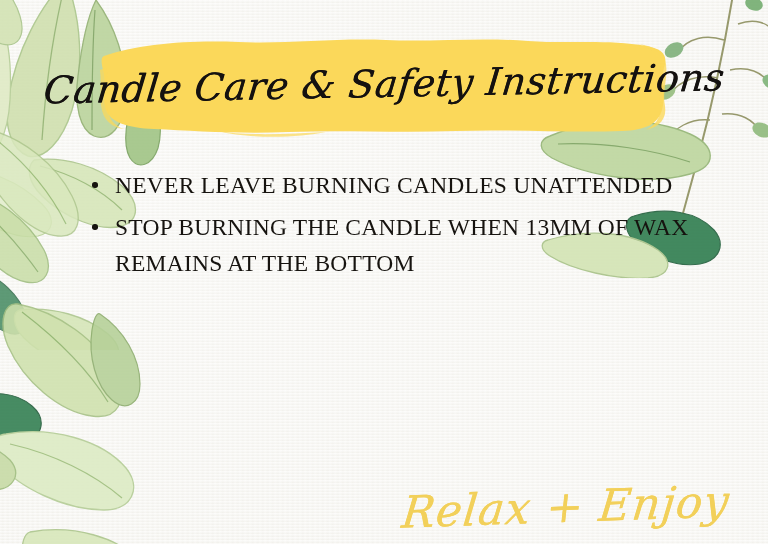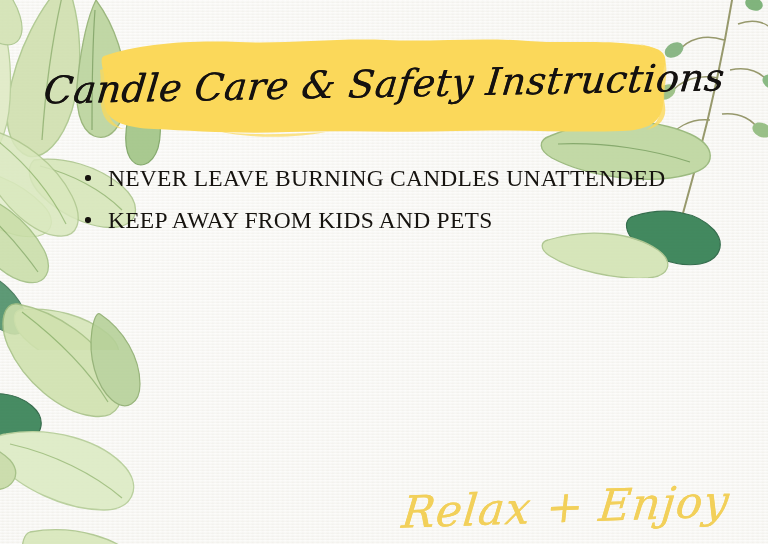--- a/index.html
+++ b/index.html
@@ -93,21 +93,21 @@
     box-sizing: border-box;
   }
 
   
   #instructions {
     position: absolute;
     left: 70px;
     top: 152px;
     width: 672px;
     z-index: 4;
-    margin: 8px;
+    margin: 15px;
     padding: 0;
     list-style: none;
   }
   .instruction-item {
     position: relative;
     padding-left: 30px;
     margin: 0 0 6px 0;
     font-family: "Liberation Serif", serif;
     font-size: 23.5px;
     line-height: 36px;
@@ -235,18 +235,18 @@
                C 3 32, 3 27, 6 26 Z" fill="#fbd85a"></path>
       <path d="M2 40 C 4 56, 0 74, 6 86 C 10 94, 18 98, 26 99 C 16 96, 10 88, 9 76 C 8 62, 12 50, 8 38 Z" fill="#fbd85a" opacity="0.75"></path>
       <path d="M540 14 C 556 16, 566 22, 568 34 C 570 48, 564 62, 567 76 C 569 88, 562 97, 548 100 C 560 94, 564 84, 562 72 C 560 56, 566 40, 560 28 C 556 20, 548 16, 540 14 Z" fill="#fbd85a" opacity="0.8"></path>
       <path d="M120 101 C 150 106, 190 104, 228 102 C 200 108, 150 109, 120 101 Z" fill="#fbd85a" opacity="0.7"></path>
     </svg>
     <div id="banner-title">Candle Care &amp; Safety Instructions</div>
   </div>
 
   <ul id="instructions">
     <li class="instruction-item">Never leave burning candles unattended</li>
-    <li class="instruction-item">Keep away from kids and pets</li>
+    <li class="instruction-item">Stop burning the candle when 13mm of wax remains at the bottom</li>
   </ul>
 
   <div id="closing-script">Relax + Enjoy</div>
 
 </div>
 
 </body></html>

